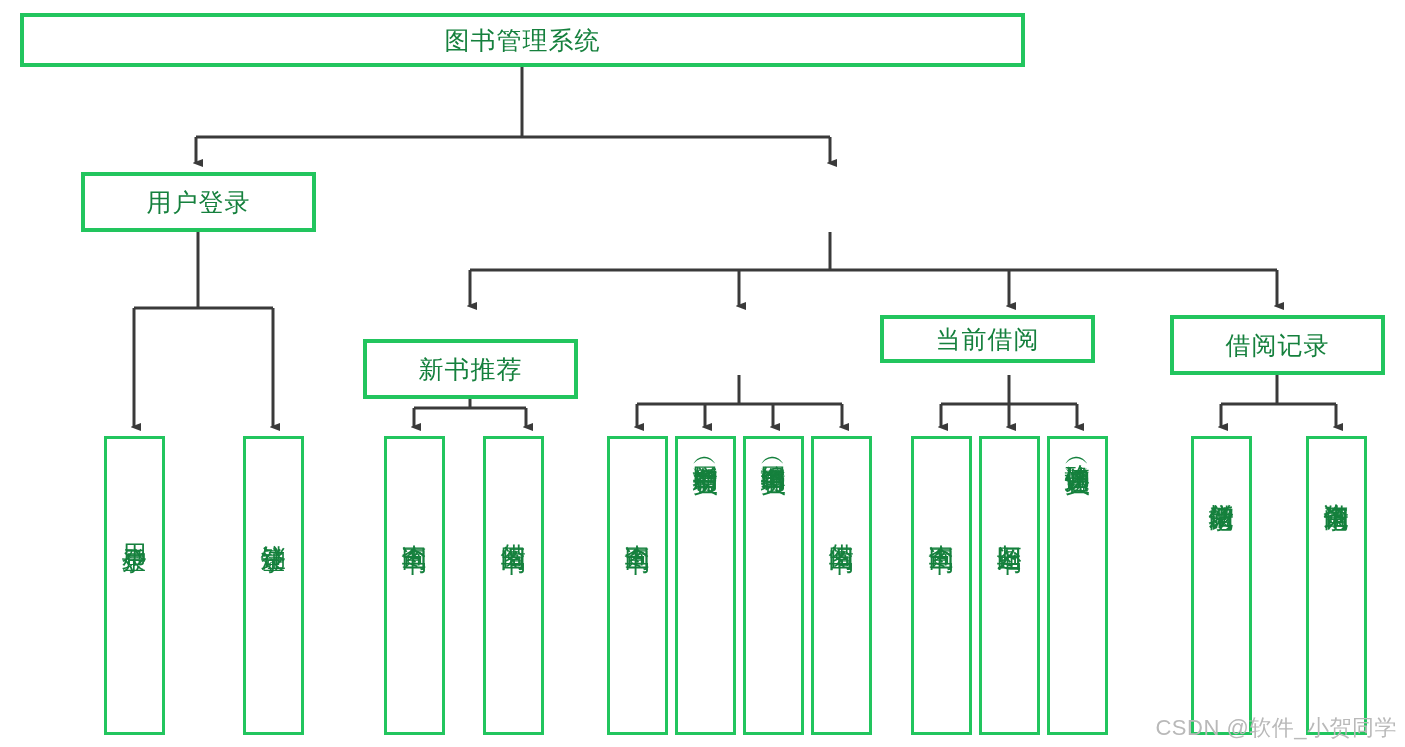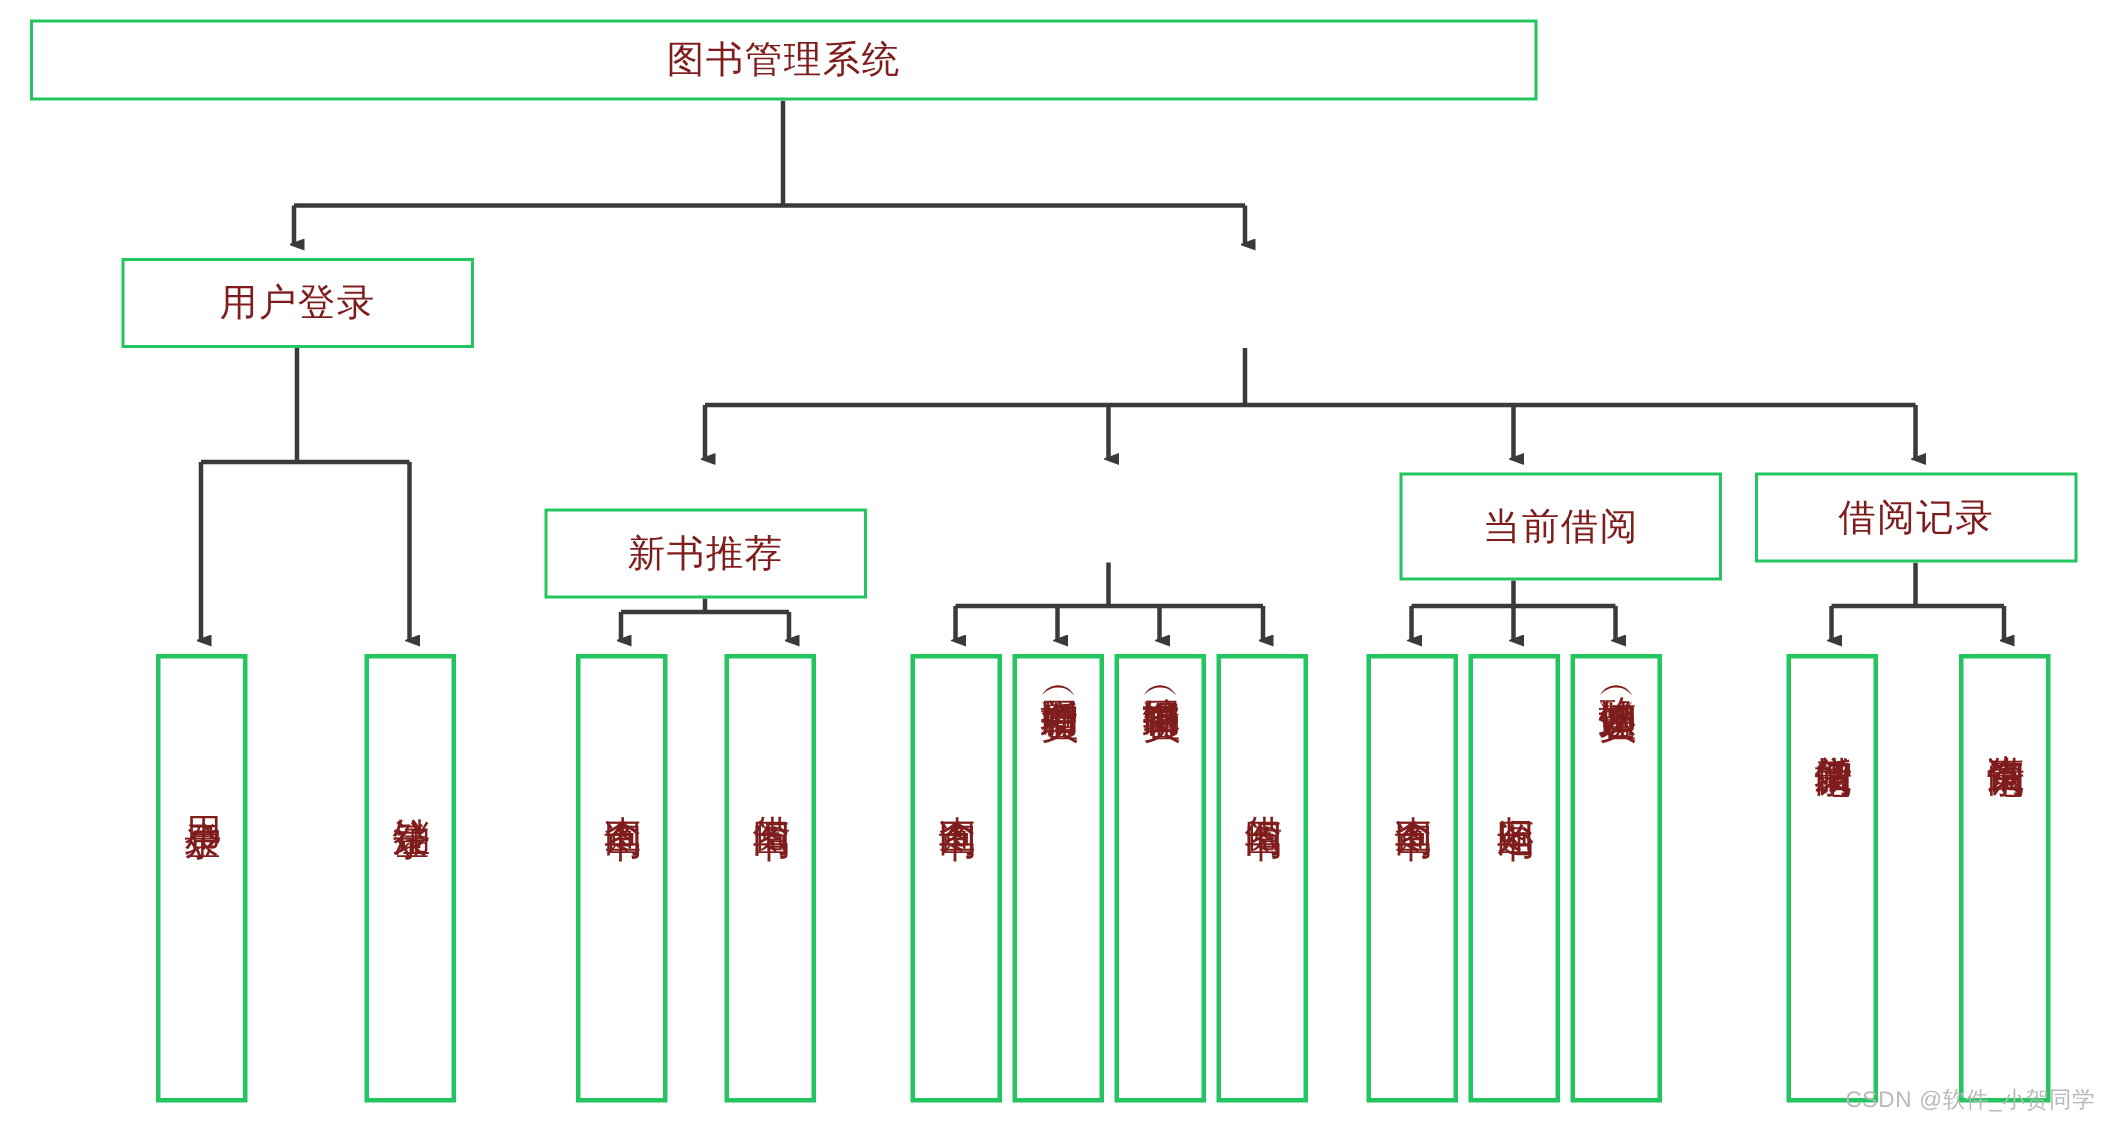--- a/index.html
+++ b/index.html
@@ -14,25 +14,25 @@
     position: relative;
     width: 1405px;
     height: 747px;
     background: #ffffff;
     overflow: hidden;
   }
   .node {
     position: absolute;
     box-sizing: border-box;
     background: #ffffff;
-    border: 2px solid #22c55e;
+    border: 4px solid #22c55e;
     display: flex;
     align-items: center;
     justify-content: center;
-    color: #7f1d1d;
+    color: #15803d;
   }
   .node .label {
     font-size: 25px;
     line-height: 1.15;
     letter-spacing: 1px;
     white-space: nowrap;
   }
   .leaf {
     border-width: 3px;
     align-items: flex-start;
@@ -56,21 +56,21 @@
     left: 0;
     top: 0;
     width: 1405px;
     height: 747px;
     pointer-events: none;
   }
   .watermark {
     position: absolute;
     right: 8px;
     bottom: 4px;
-    font-size: 15px;
+    font-size: 22px;
     color: #b9b9b9;
     letter-spacing: 0.5px;
     white-space: nowrap;
   }
 </style>
 </head>
 <body>
 
 <div id="canvas">
 
@@ -128,21 +128,21 @@
     <span class="label">图书管理系统</span>
   </div>
 
   <div class="node" style="left:81px; top:172px; width:235px; height:60px;">
     <span class="label">用户登录</span>
   </div>
 
   <div class="node" style="left:363px; top:315px; width:215px; height:60px;margin-top:24px;">
     <span class="label">新书推荐</span>
   </div>
-  <div class="node" style="left:933px; top:315px; width:215px; height:72px;">
+  <div class="node" style="left:880px; top:315px; width:215px; height:48px;">
     <span class="label">当前借阅</span>
   </div>
   <div class="node" style="left:1170px; top:315px; width:215px; height:60px;">
     <span class="label">借阅记录</span>
   </div>
 
   <div class="node leaf" style="left:104px; top:436px; width:61px; height:299px; padding-top:85px;">
     <span class="label">用户登录</span>
   </div>
   <div class="node leaf" style="left:243px; top:436px; width:61px; height:299px; padding-top:85px;">

